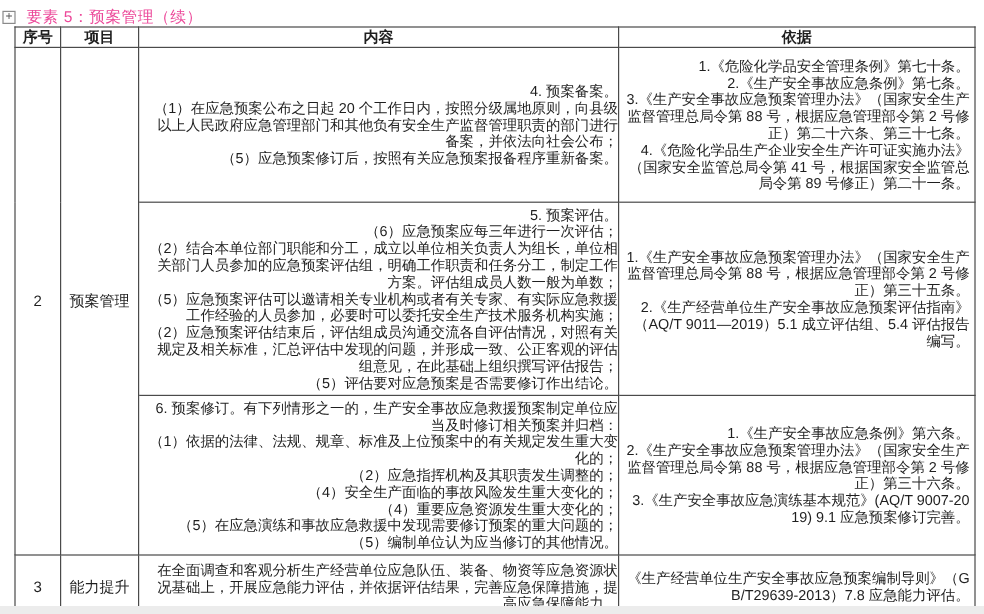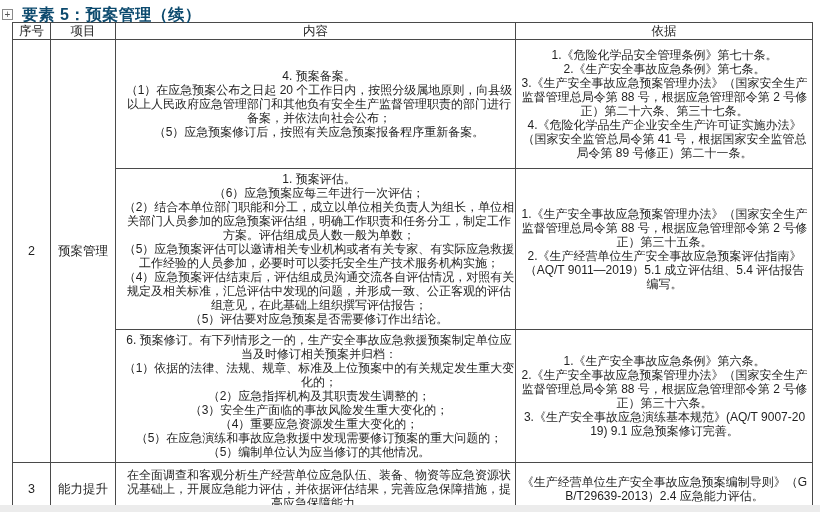--- a/index.html
+++ b/index.html
@@ -14,21 +14,21 @@
   .page { position:absolute; inset:0; background:#ffffff; }
 
   .title-row { position:relative; padding:5px 0 2px 22px; height:22px; }
   .move-handle {
     position:absolute; left:2px; top:9px;
     width:11px; height:11px;
     border:1px solid #8a8a8a; background:#fdfdfd;
     font-size:10px; line-height:9px; text-align:center; color:#555;
     cursor:move;
   }
-  .doc-title { font-size:16px; font-weight:bold; color:#0c4a6e; letter-spacing:0.5px; }
+  .doc-title { font-size:13px; font-weight:normal; color:#ec4899; letter-spacing:0.5px; }
 
   table.doc-table {
     border-collapse:collapse;
     table-layout:fixed;
     width:800px;
     margin-left:12px;
     background:#fff;
   }
   .doc-table col.c1 { width:38px; }
   .doc-table col.c2 { width:65px; }
@@ -36,31 +36,31 @@
   .doc-table col.c4 { width:297px; }
 
   .doc-table th, .doc-table td {
     border:1px solid #4a4a4a;
     font-size:12px;
     line-height:14px;
     vertical-align:middle;
     padding:2px 5px;
   }
   .doc-table th {
-    font-weight:normal;
+    font-weight:bold;
     text-align:center;
     height:17px;
     padding:1px 2px;
     font-size:12.5px;
     margin-left:38px;
   }
   td.seq, td.proj { text-align:center; font-size:12.5px; }
   td.content-cell { padding:3px 0 3px 7px; }
   td.basis-cell   { padding:3px 4px 3px 5px; }
-  .para { text-align:center; word-break:break-all; }
+  .para { text-align:right; word-break:break-all; }
 
   tr.r-filing    { height:129px; }
   tr.r-eval      { height:151px; }
   tr.r-revision  { height:129px; }
   tr.r-capacity  { height:52px; }
 
   .bottom-strip {
     position:absolute; left:0; right:0; bottom:0; height:7px;
     background:#ececec;
   }
@@ -101,56 +101,56 @@
           </td>
         <td class="basis-cell">
             <div class="para">1.《危险化学品安全管理条例》第七十条。</div>
             <div class="para">2.《生产安全事故应急条例》第七条。</div>
             <div class="para">3.《生产安全事故应急预案管理办法》（国家安全生产监督管理总局令第 88 号，根据应急管理部令第 2 号修正）第二十六条、第三十七条。</div>
             <div class="para">4.《危险化学品生产企业安全生产许可证实施办法》（国家安全监管总局令第 41 号，根据国家安全监管总局令第 89 号修正）第二十一条。</div>
           </td>
       </tr>
       <tr class="r-eval">
         <td class="content-cell">
-            <div class="para">1. 预案评估。</div>
+            <div class="para">5. 预案评估。</div>
             <div class="para">（6）应急预案应每三年进行一次评估；</div>
             <div class="para">（2）结合本单位部门职能和分工，成立以单位相关负责人为组长，单位相关部门人员参加的应急预案评估组，明确工作职责和任务分工，制定工作方案。评估组成员人数一般为单数；</div>
             <div class="para">（5）应急预案评估可以邀请相关专业机构或者有关专家、有实际应急救援工作经验的人员参加，必要时可以委托安全生产技术服务机构实施；</div>
-            <div class="para">（4）应急预案评估结束后，评估组成员沟通交流各自评估情况，对照有关规定及相关标准，汇总评估中发现的问题，并形成一致、公正客观的评估组意见，在此基础上组织撰写评估报告；</div>
+            <div class="para">（2）应急预案评估结束后，评估组成员沟通交流各自评估情况，对照有关规定及相关标准，汇总评估中发现的问题，并形成一致、公正客观的评估组意见，在此基础上组织撰写评估报告；</div>
             <div class="para">（5）评估要对应急预案是否需要修订作出结论。</div>
           </td>
         <td class="basis-cell">
             <div class="para">1.《生产安全事故应急预案管理办法》（国家安全生产监督管理总局令第 88 号，根据应急管理部令第 2 号修正）第三十五条。</div>
             <div class="para">2.《生产经营单位生产安全事故应急预案评估指南》（AQ/T 9011—2019）5.1 成立评估组、5.4 评估报告编写。</div>
           </td>
       </tr>
       <tr class="r-revision">
         <td class="content-cell">
             <div class="para">6. 预案修订。有下列情形之一的，生产安全事故应急救援预案制定单位应当及时修订相关预案并归档：</div>
             <div class="para">（1）依据的法律、法规、规章、标准及上位预案中的有关规定发生重大变化的；</div>
             <div class="para">（2）应急指挥机构及其职责发生调整的；</div>
-            <div class="para">（3）安全生产面临的事故风险发生重大变化的；</div>
+            <div class="para">（4）安全生产面临的事故风险发生重大变化的；</div>
             <div class="para">（4）重要应急资源发生重大变化的；</div>
             <div class="para">（5）在应急演练和事故应急救援中发现需要修订预案的重大问题的；</div>
             <div class="para">（5）编制单位认为应当修订的其他情况。</div>
           </td>
         <td class="basis-cell">
             <div class="para">1.《生产安全事故应急条例》第六条。</div>
             <div class="para">2.《生产安全事故应急预案管理办法》（国家安全生产监督管理总局令第 88 号，根据应急管理部令第 2 号修正）第三十六条。</div>
             <div class="para">3.《生产安全事故应急演练基本规范》(AQ/T 9007-2019) 9.1 应急预案修订完善。</div>
           </td>
       </tr>
       <tr class="r-capacity">
         <td class="seq">3</td>
         <td class="proj">能力提升</td>
         <td class="content-cell">
             <div class="para">在全面调查和客观分析生产经营单位应急队伍、装备、物资等应急资源状况基础上，开展应急能力评估，并依据评估结果，完善应急保障措施，提高应急保障能力。</div>
           </td>
         <td class="basis-cell">
-            <div class="para">《生产经营单位生产安全事故应急预案编制导则》（GB/T29639-2013）2.4 应急能力评估。</div>
+            <div class="para">《生产经营单位生产安全事故应急预案编制导则》（GB/T29639-2013）7.8 应急能力评估。</div>
           </td>
       </tr>
     </tbody>
   </table>
 
   <div class="bottom-strip"></div>
 
 </div>
 
 </body></html>

